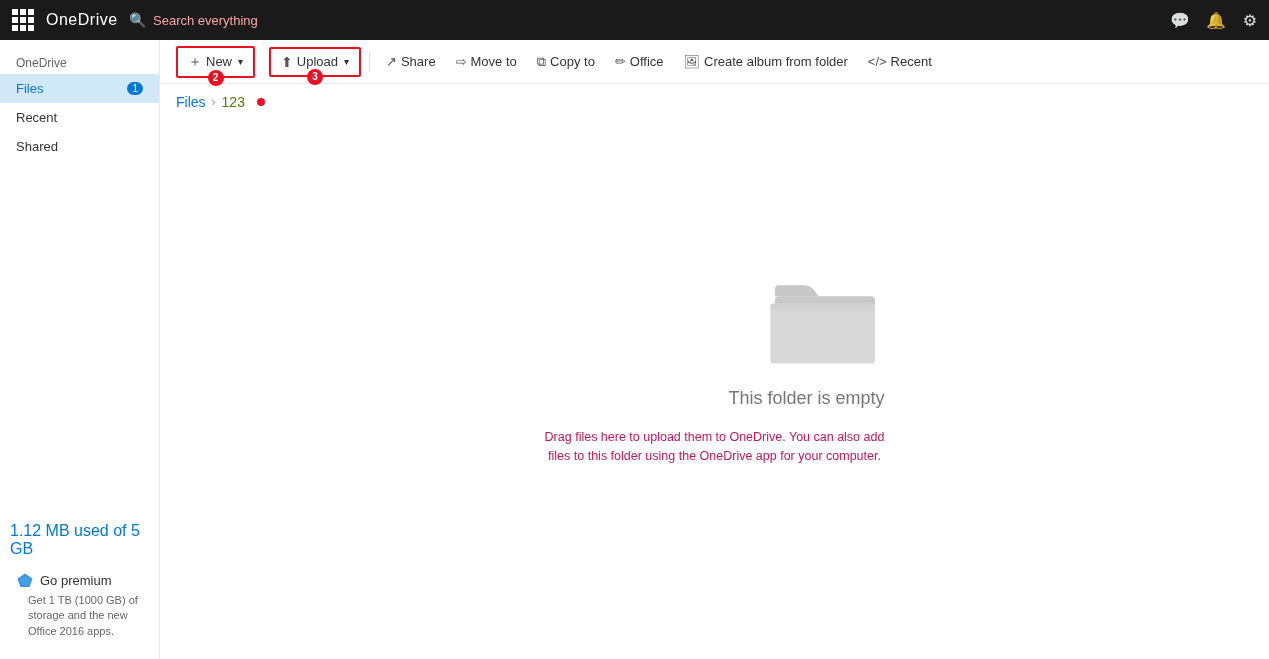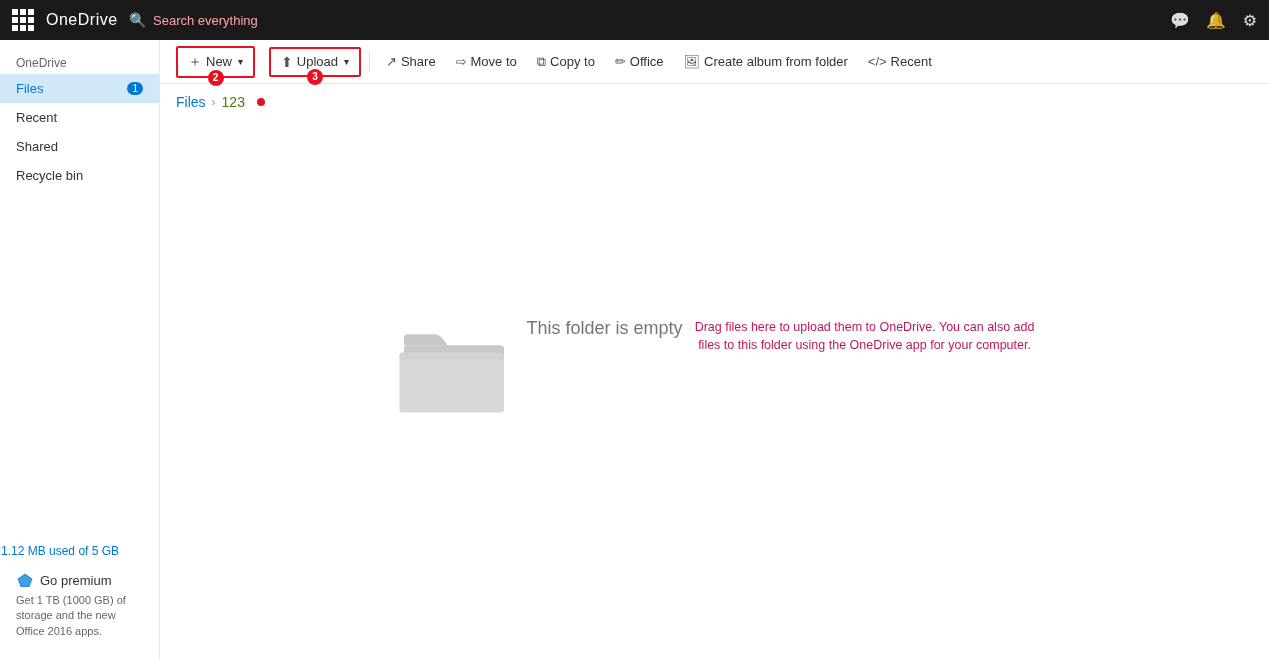--- a/index.html
+++ b/index.html
@@ -96,23 +96,23 @@
     .sidebar-badge {
       background: #0078d4;
       color: #fff;
       border-radius: 10px;
       font-size: 10px;
       padding: 1px 5px;
       margin-left: auto;
     }
     .sidebar-spacer { flex: 1; }
     .sidebar-storage {
-      padding: 10px 1px 6px;
+      padding: 10px 10px 6px;
       color: #0078d4;
-      font-size: 12px;
+      font-size: 16px;
       cursor: pointer;
     }
     .sidebar-premium {
       padding: 8px 16px 20px;
       display: flex;
       flex-direction: column;
       gap: 3px;
     }
     .sidebar-premium-top {
       display: flex;
@@ -123,20 +123,21 @@
     }
     .diamond-icon {
       width: 18px;
       height: 18px;
       display: inline-block;
     }
     .sidebar-premium-desc {
       font-size: 11px;
       color: #666;
       line-height: 1.4;
+      margin-left: 12px;
     }
 
     
     .main {
       flex: 1;
       display: flex;
       flex-direction: column;
       overflow: hidden;
     }
 
@@ -228,23 +229,23 @@
       font-size: 10px;
       display: flex;
       align-items: center;
       justify-content: center;
       font-weight: bold;
     }
 
     
     .empty-state {
       display: flex;
-      flex-direction: row;
-      align-items: flex-start;
-      gap: 12px;
+      flex-direction: column;
+      align-items: flex-end;
+      gap: 19px;
       margin-top: -40px;
     }
     .folder-icon-svg {
       width: 120px;
       height: 100px;
     }
     .empty-title {
       color: #777;
       font-size: 18px;
       font-weight: 300;
@@ -291,23 +292,20 @@
     <div class="sidebar-item active">
       <span>Files</span>
       <span class="sidebar-badge">1</span>
     </div>
     <div class="sidebar-item">
       <span>Recent</span>
     </div>
     <div class="sidebar-item">
       <span>Shared</span>
     </div>
-    <div class="sidebar-item">
-      <span>Recycle bin</span>
-    </div>
     <div class="sidebar-spacer"></div>
     <div class="sidebar-storage">1.12 MB used of 5 GB</div>
     <div class="sidebar-premium">
       <div class="sidebar-premium-top">
         <svg class="diamond-icon" viewBox="0 0 24 24" fill="none">
           <polygon points="12,2 22,9 18,20 6,20 2,9" fill="#0078d4" opacity="0.8"></polygon>
           <polygon points="12,5 20,10 16,18 8,18 4,10" fill="#50a8e8" opacity="0.6"></polygon>
         </svg>
         <span>Go premium</span>
       </div>

